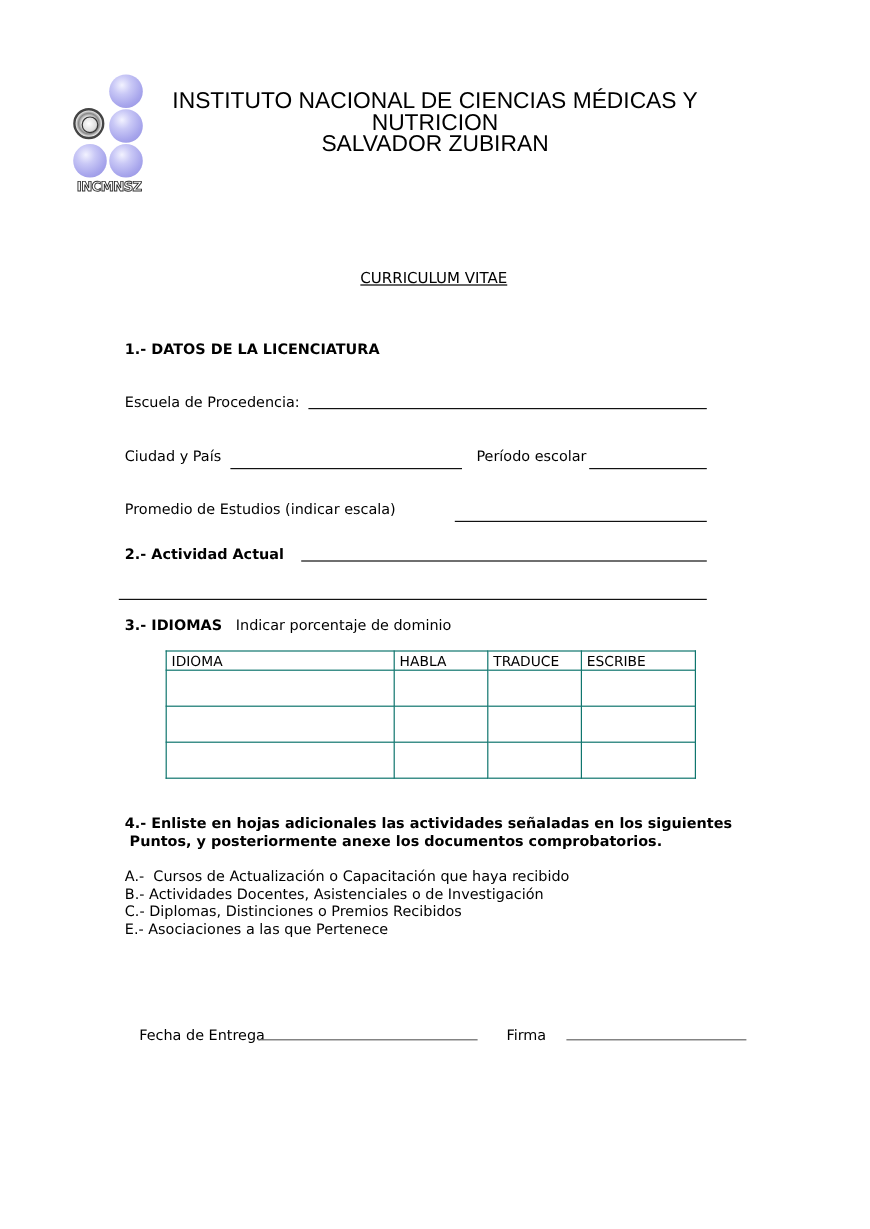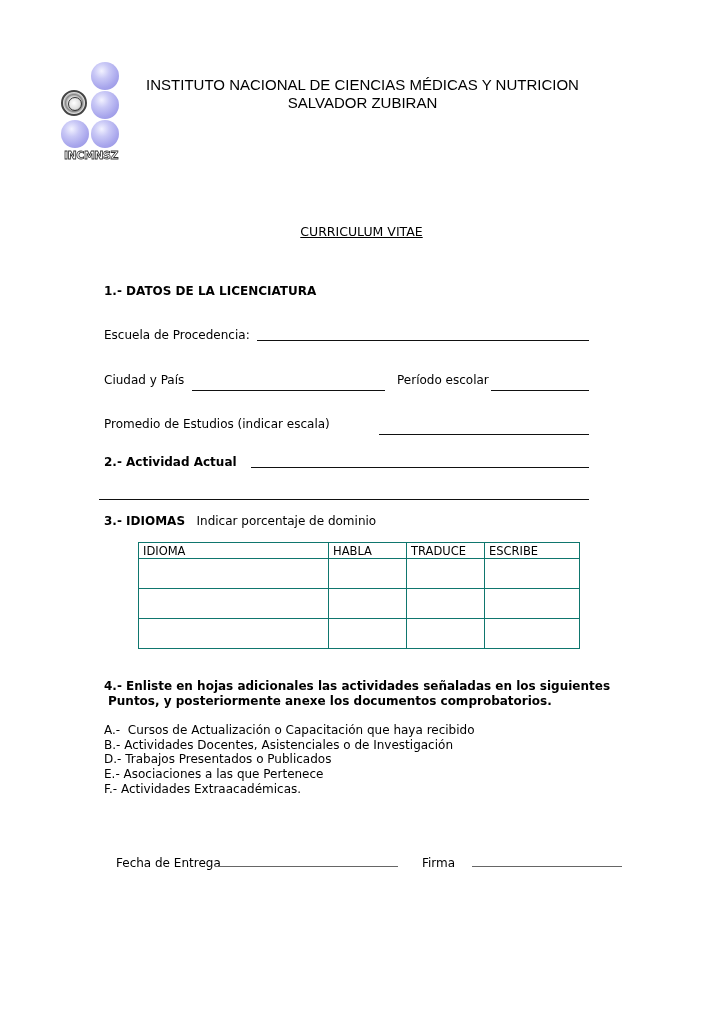--- a/index.html
+++ b/index.html
@@ -52,21 +52,21 @@
       color: #fff;
       -webkit-text-stroke: 0.8px #333;
       text-align: center;
     }
 
     
     .header {
       left: 140px; top: 76px; width: 445px;
       text-align: center;
       font-family: "Liberation Sans", sans-serif;
-      font-size: 15px;
+      font-size: 19px;
       line-height: 18px;
     }
     .header .dept { margin-top: 18px; }
 
     .cv-title {
       left: 0; top: 224px; width: 725px;
       text-align: center;
       font-size: 12.5px;
       text-decoration: underline;
       text-indent: 0;
@@ -192,22 +192,21 @@
 </table>
 
 <div class="abs instructions">
   <div>4.- Enliste en hojas adicionales las actividades señaladas en los siguientes</div>
   <div class="l2">Puntos, y posteriormente anexe los documentos comprobatorios.</div>
 </div>
 
 <div class="abs list">
   <div style="white-space:pre;">A.-  Cursos de Actualización o Capacitación que haya recibido</div>
   <div>B.- Actividades Docentes, Asistenciales o de Investigación</div>
-  <div>D.- Trabajos Presentados o Publicados</div>
+  <div>C.- Diplomas, Distinciones o Premios Recibidos</div>
   <div>E.- Asociaciones a las que Pertenece</div>
-  <div>F.- Actividades Extraacadémicas.</div>
 </div>
 
 <div class="abs txt" style="left:116px; top:856px;">Fecha de Entrega</div>
 <div class="line thin" style="left:215px; top:866px; width:183px;"></div>
 
 <div class="abs txt" style="left:422px; top:856px;">Firma</div>
 <div class="line thin" style="left:472px; top:866px; width:150px;"></div>
 
 </body></html>

